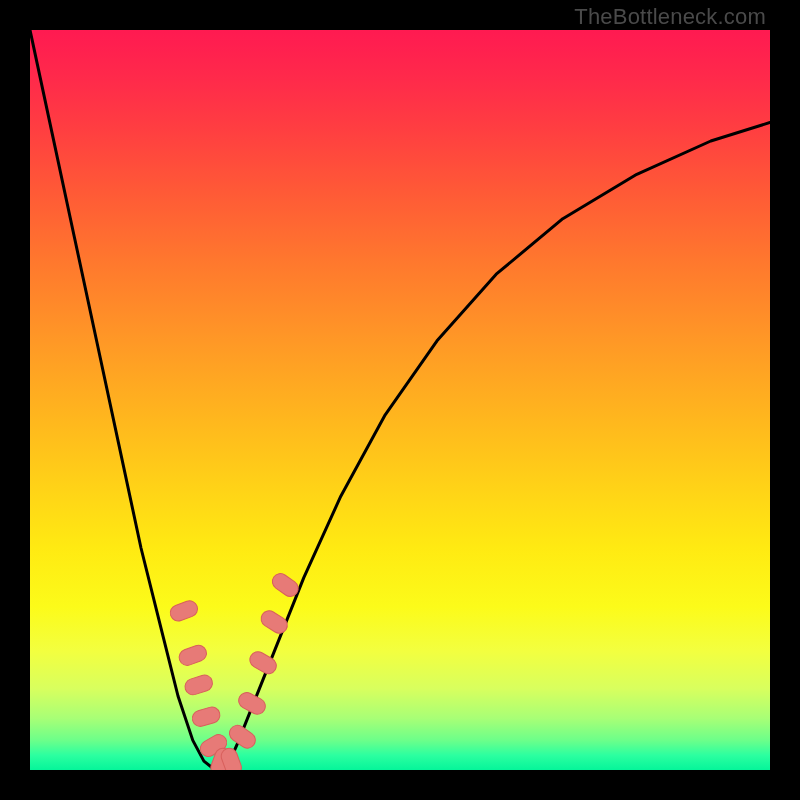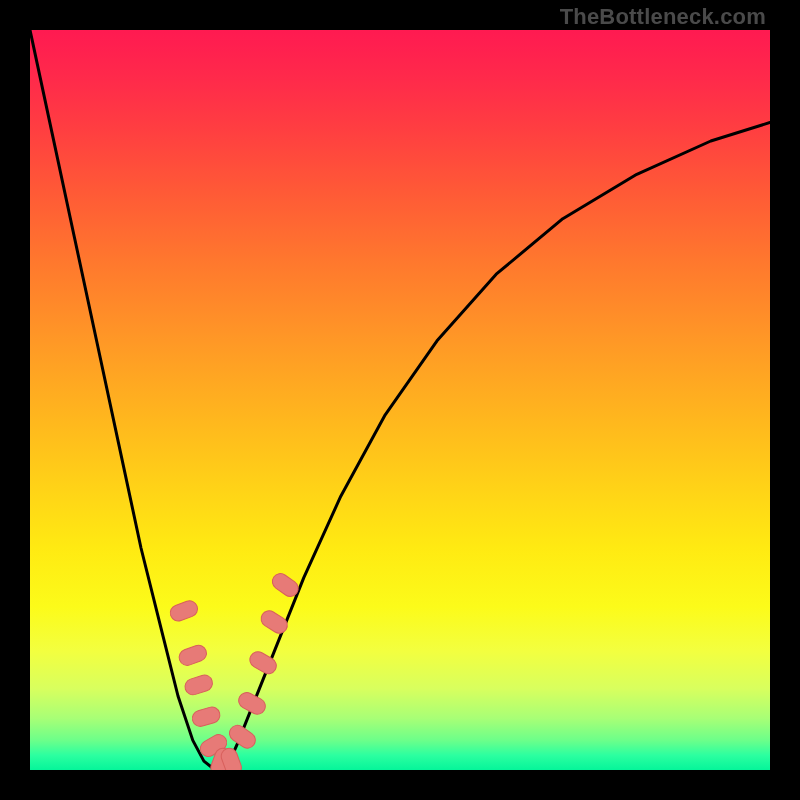--- a/index.html
+++ b/index.html
@@ -52,21 +52,21 @@
       #2cffa0 98%,
       #05f59a 100%
     );
   }
   .attribution {
     position: absolute;
     top: 4px;
     right: 34px;
     color: #4a4a4a;
     font-size: 22px;
-    font-weight: 700;
+    font-weight: 400;
     letter-spacing: 0.2px;
     user-select: none;
     margin-left: 32px;
   }
   svg.curve {
     position: absolute;
     top: 0;
     left: 0;
     width: 100%;
     height: 100%;

